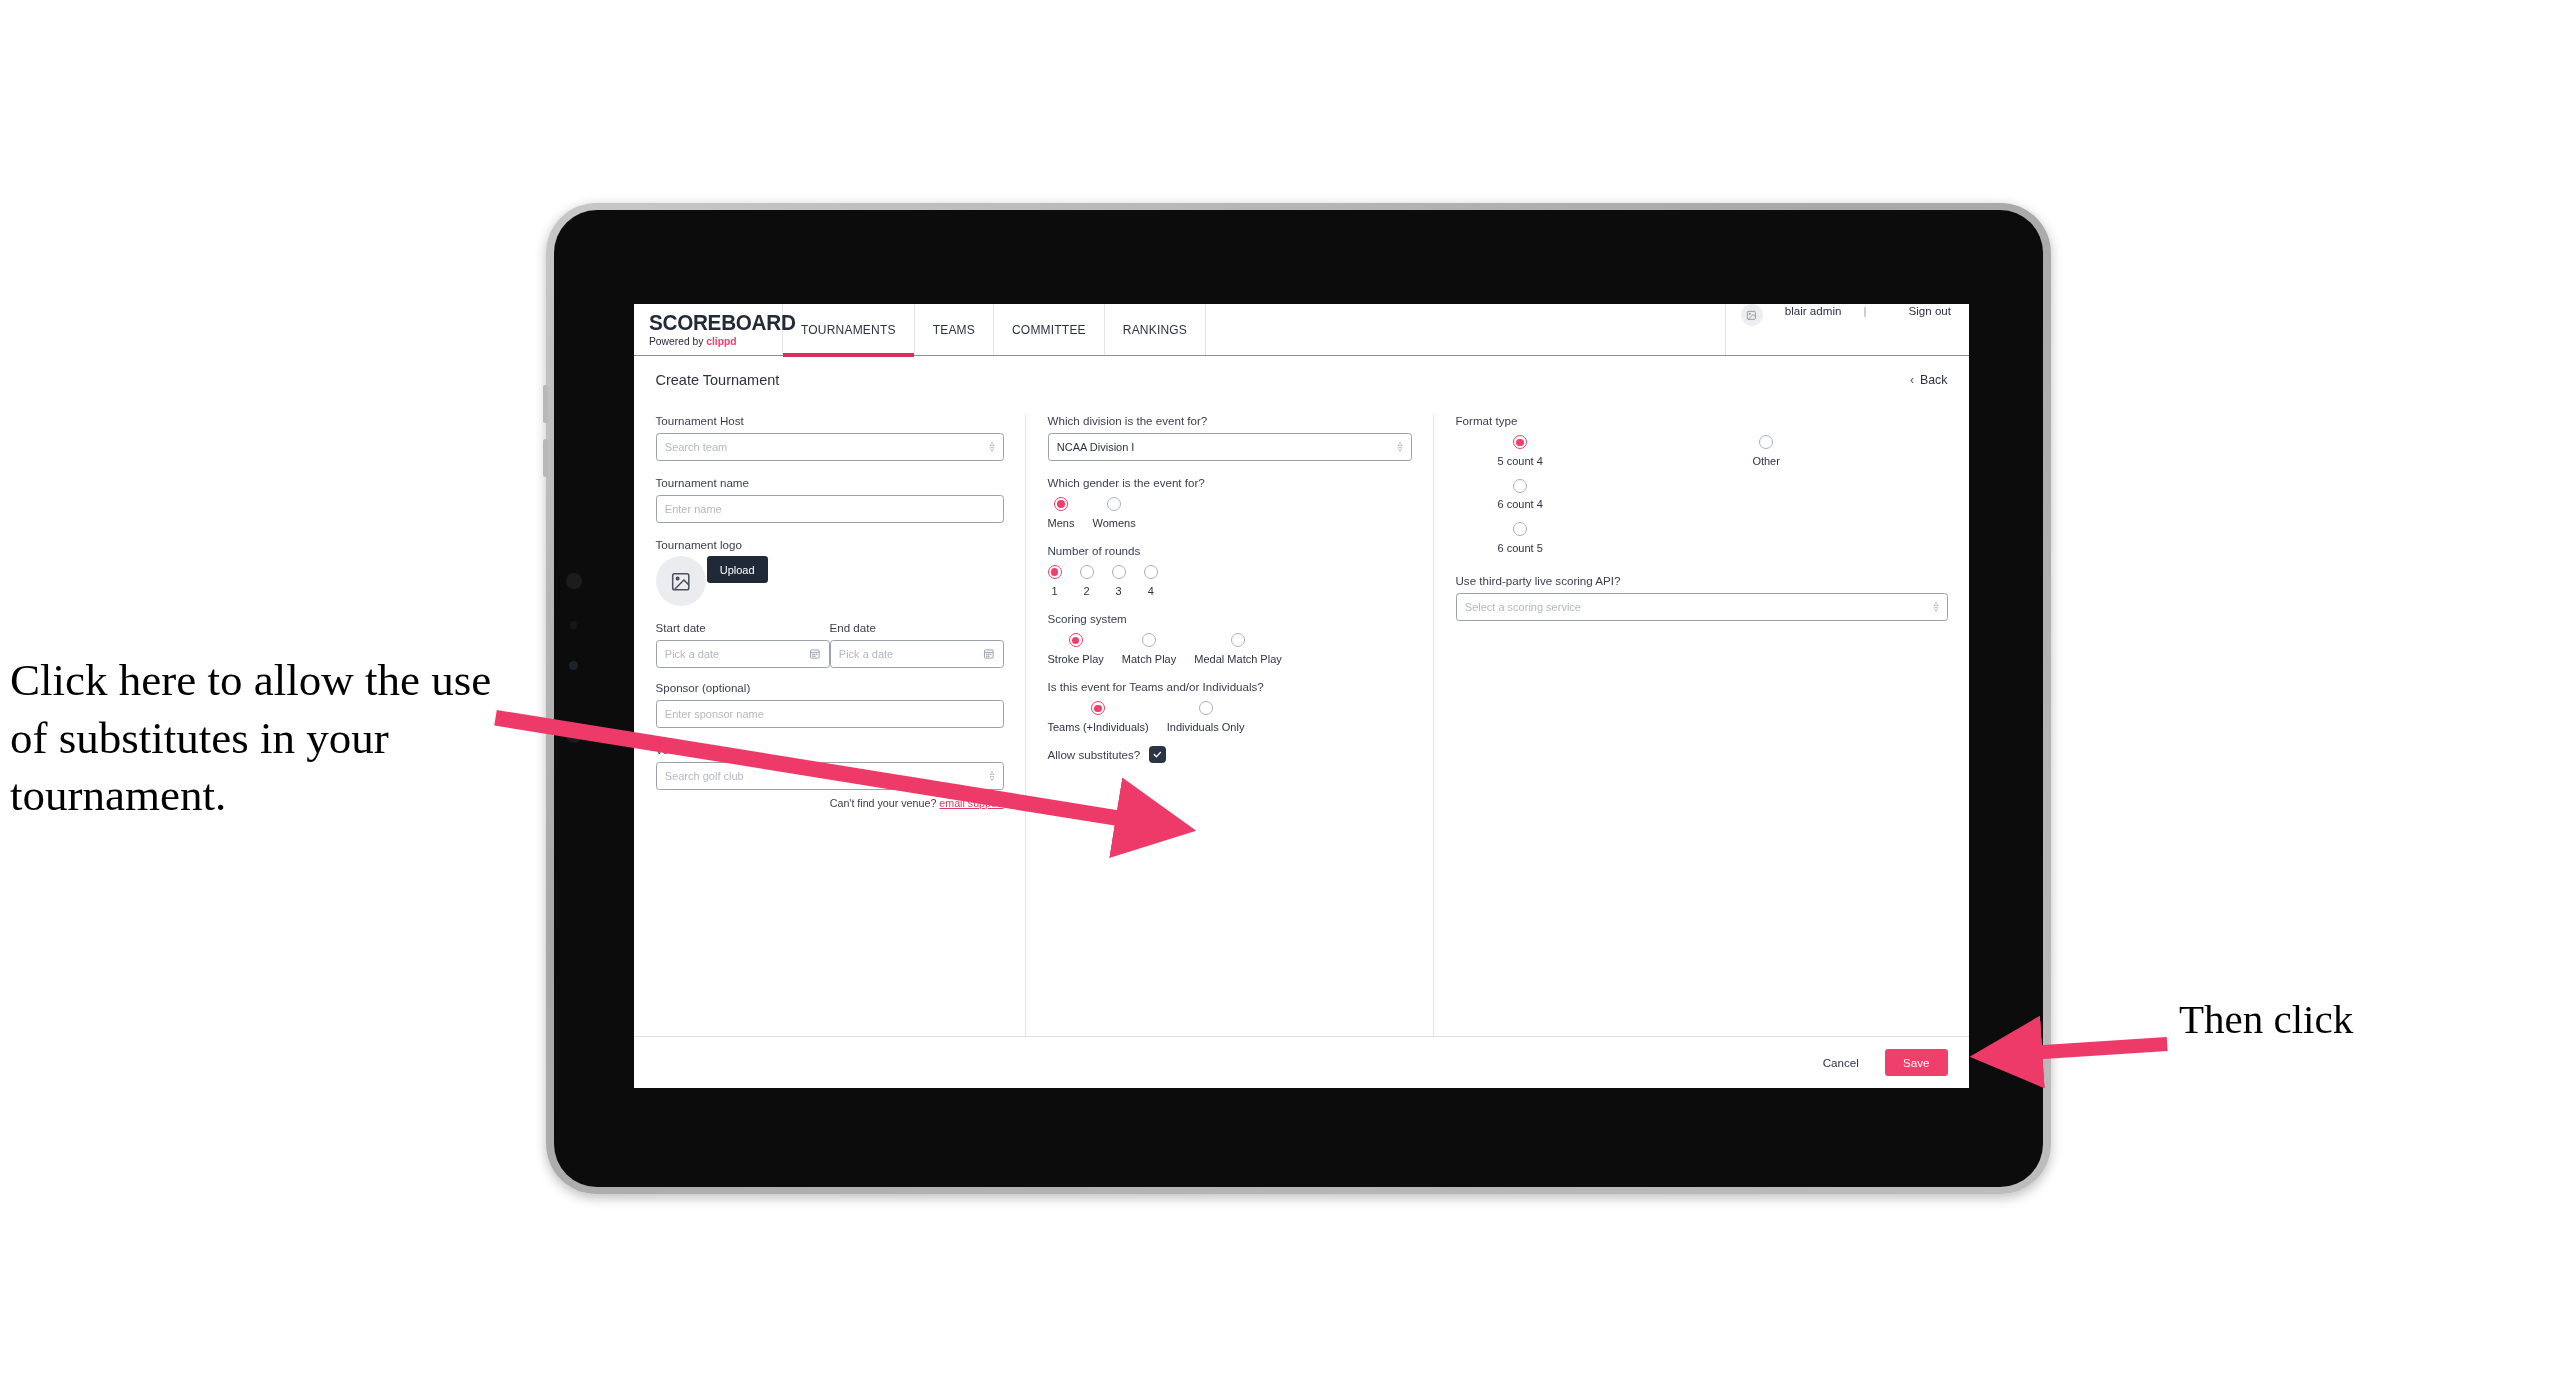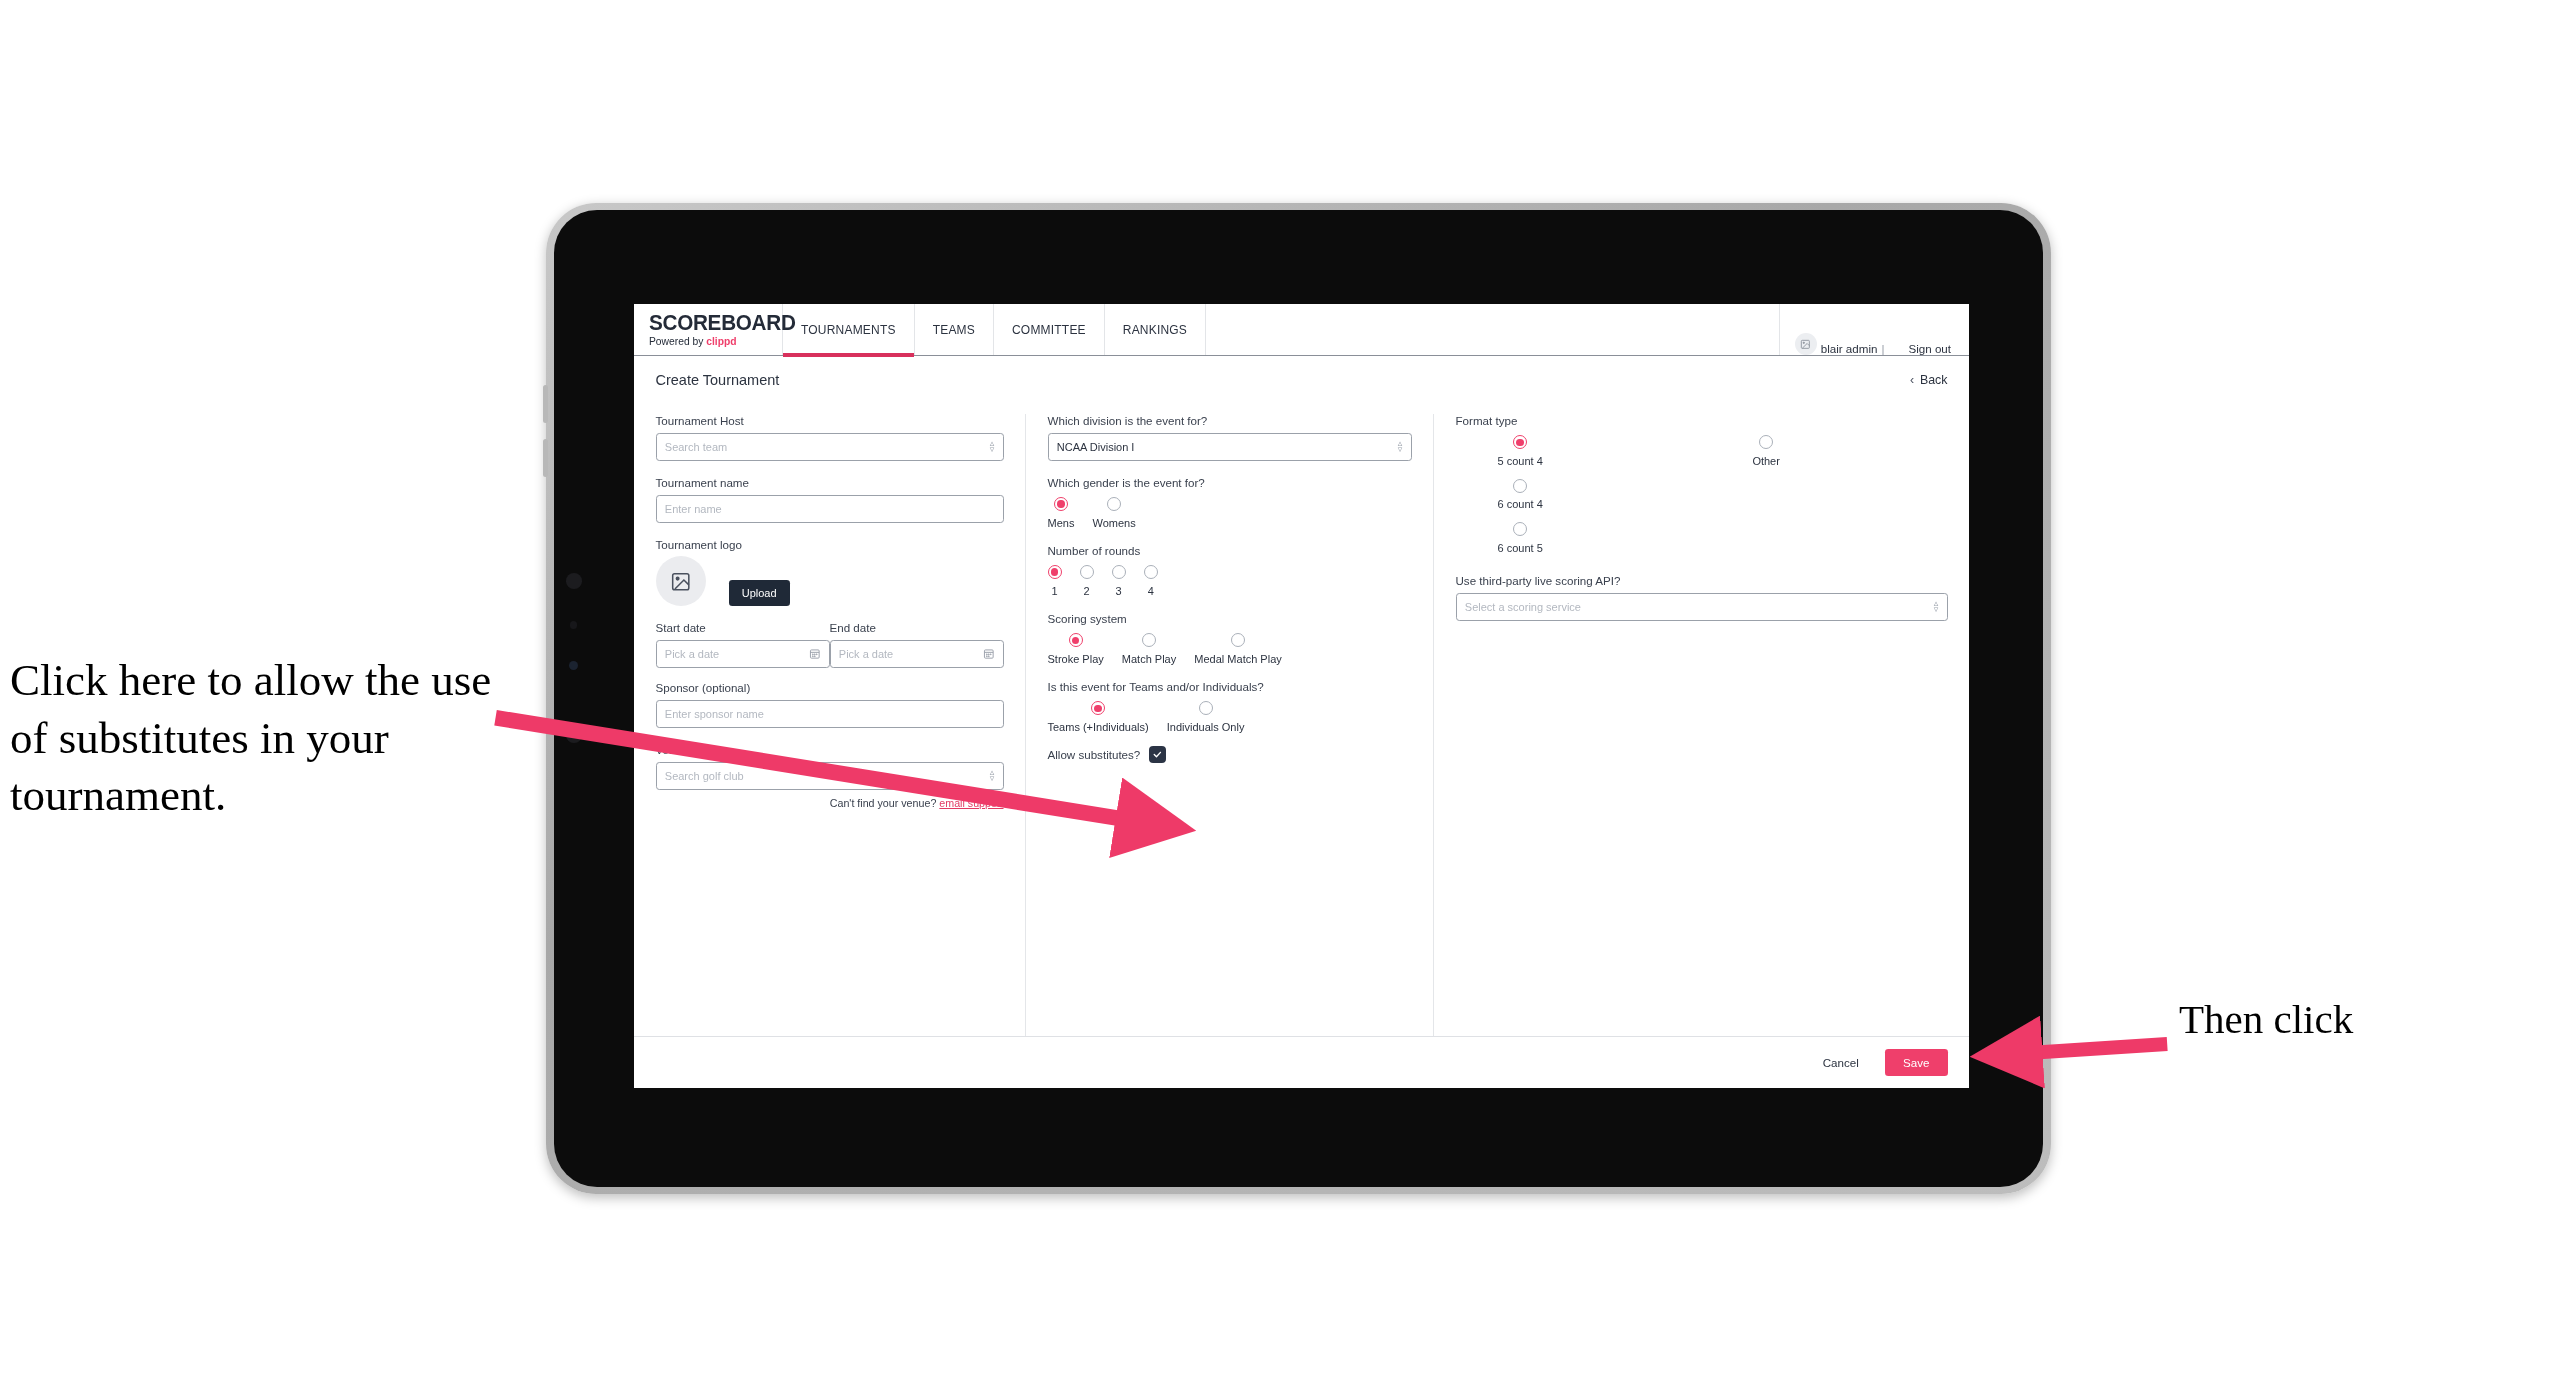--- a/index.html
+++ b/index.html
@@ -119,22 +119,22 @@
   .navtab.active::after {
     content: "";
     position: absolute;
     left: 0; right: 0; bottom: -1.7px;
     height: 3.3px;
     background: #d8305c;
   }
   .topbar-spacer { flex: 1 1 auto; border-right: 0.8px solid #e3e5e8;}
   .topbar-right {
     display: flex;
-    align-items: flex-end;
-    gap: 4px;
+    align-items: flex-start;
+    gap: 22px;
     padding: 0 18px 0 15px;
     font-size: 11.6px;
     color: #2c3340;
     white-space: nowrap;
   }
   .avatar {
     width: 22px; height: 22px;
     border-radius: 50%;
     background: #eceef1;
     display: flex;
@@ -207,21 +207,21 @@
     margin-left: auto;
     color: #aeb4bd;
     font-size: 10.7px;
     line-height: 1;
     display: flex;
     align-items: center;
   }
   .stepper { display:flex; flex-direction:column; line-height:0.62; font-size:9px; color:#9aa1ab;}
 
   
-  .logo-row { display: flex; align-items: flex-end; gap: 23px; margin-top: 1.7px;}
+  .logo-row { display: flex; align-items: flex-start; gap: 1px; margin-top: 1.7px;}
   .logo-circle {
     width: 50px; height: 50px;
     border-radius: 50%;
     background: #ebecef;
     display: flex;
     align-items: center;
     justify-content: center;
   }
   .upload-btn {
     background: #1f2937;

